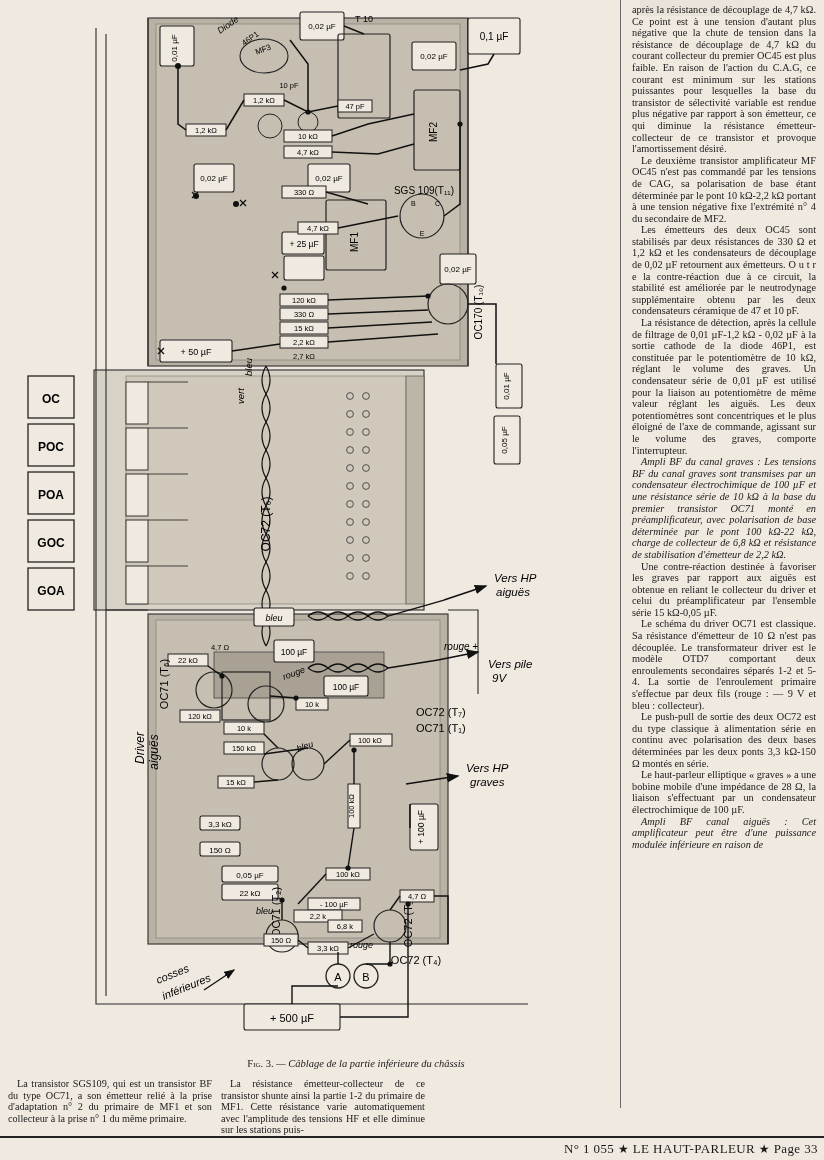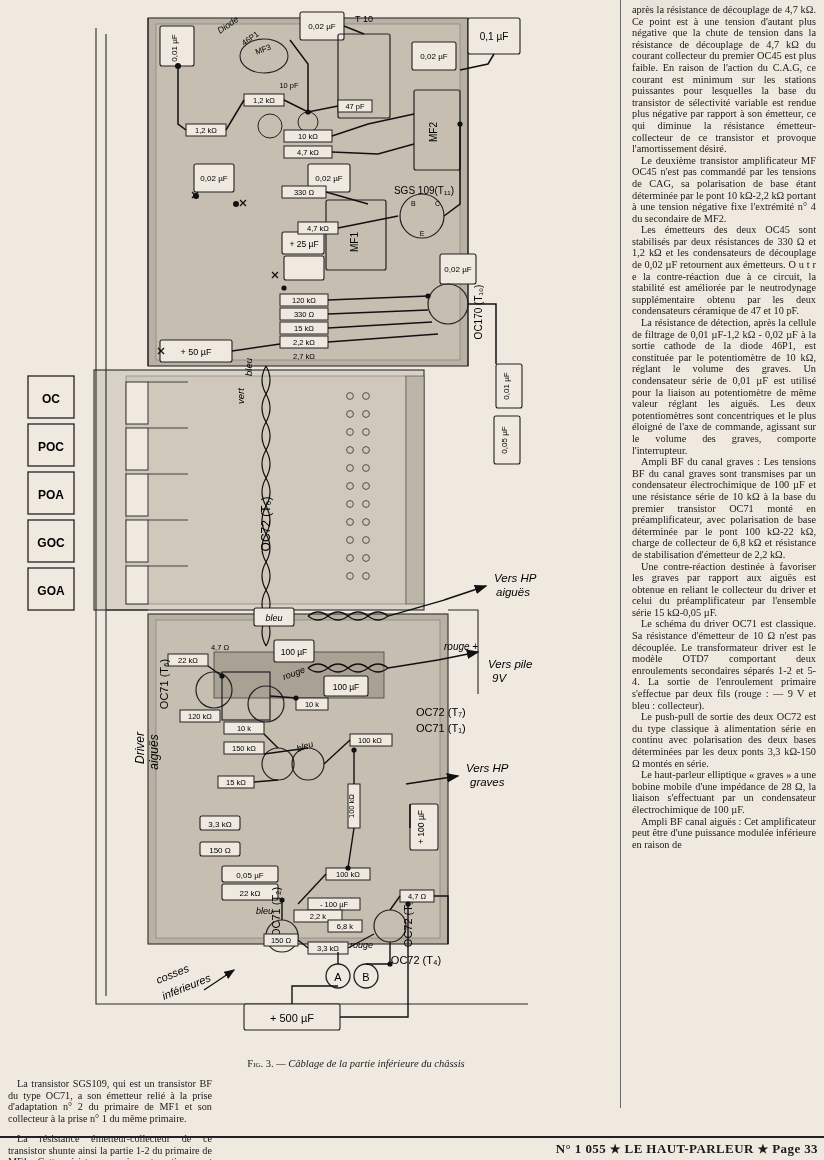--- a/index.html
+++ b/index.html
@@ -18,50 +18,50 @@
     position:absolute;left:626px;top:0;width:198px;height:1130px;
     padding:4px 8px 0 6px;
     box-sizing:border-box;
     font-size:10.3px;line-height:11.6px;
     text-align:justify;
     text-justify:inter-word;
     hyphens:auto;
   }
   .rightcol p{margin:0 0 0 0;text-indent:9px;}
   .rightcol p.noind{text-indent:0;}
-  .rightcol .ital{}
+  .rightcol .ital{font-style:italic;}
   .colrule{
     position:absolute;left:620px;top:0;width:1px;height:1108px;background:#6a6a6a;
   }
 
   
   .botcols{
     position:absolute;left:8px;top:1078px;width:612px;height:62px;
     display:flex;gap:9px;
-    font-size:10.2px;line-height:11.5px;text-align:justify;hyphens:auto;flex-direction:column;
+    font-size:10.2px;line-height:11.5px;text-align:justify;hyphens:auto;
   }
   .botcols .c{width:33.33%;}
   .botcols p{margin:0;text-indent:9px;}
 
   
   .figcap{
     position:absolute;left:96px;top:1058px;width:520px;
     text-align:center;font-size:10.5px;
   }
   .figcap b{font-variant:small-caps;font-weight:normal;}
   .figcap i{font-style:italic;text-align:center;}
 
   
   .footer{
     position:absolute;left:0;top:1136px;width:824px;height:24px;
     border-top:2px solid #222;
   }
   .footer-inner{
     position:absolute;right:6px;top:3px;
-    font-size:13px;font-weight:bold;letter-spacing:.4px;
+    font-size:13px;font-weight:normal;letter-spacing:.4px;
   }
   .footer-inner .star{font-size:12px;}
 
   
   .schem{
     position:absolute;left:8px;top:4px;width:604px;height:1050px;
     background:#efe9e0;
   }
   .schem svg{display:block;}
   

